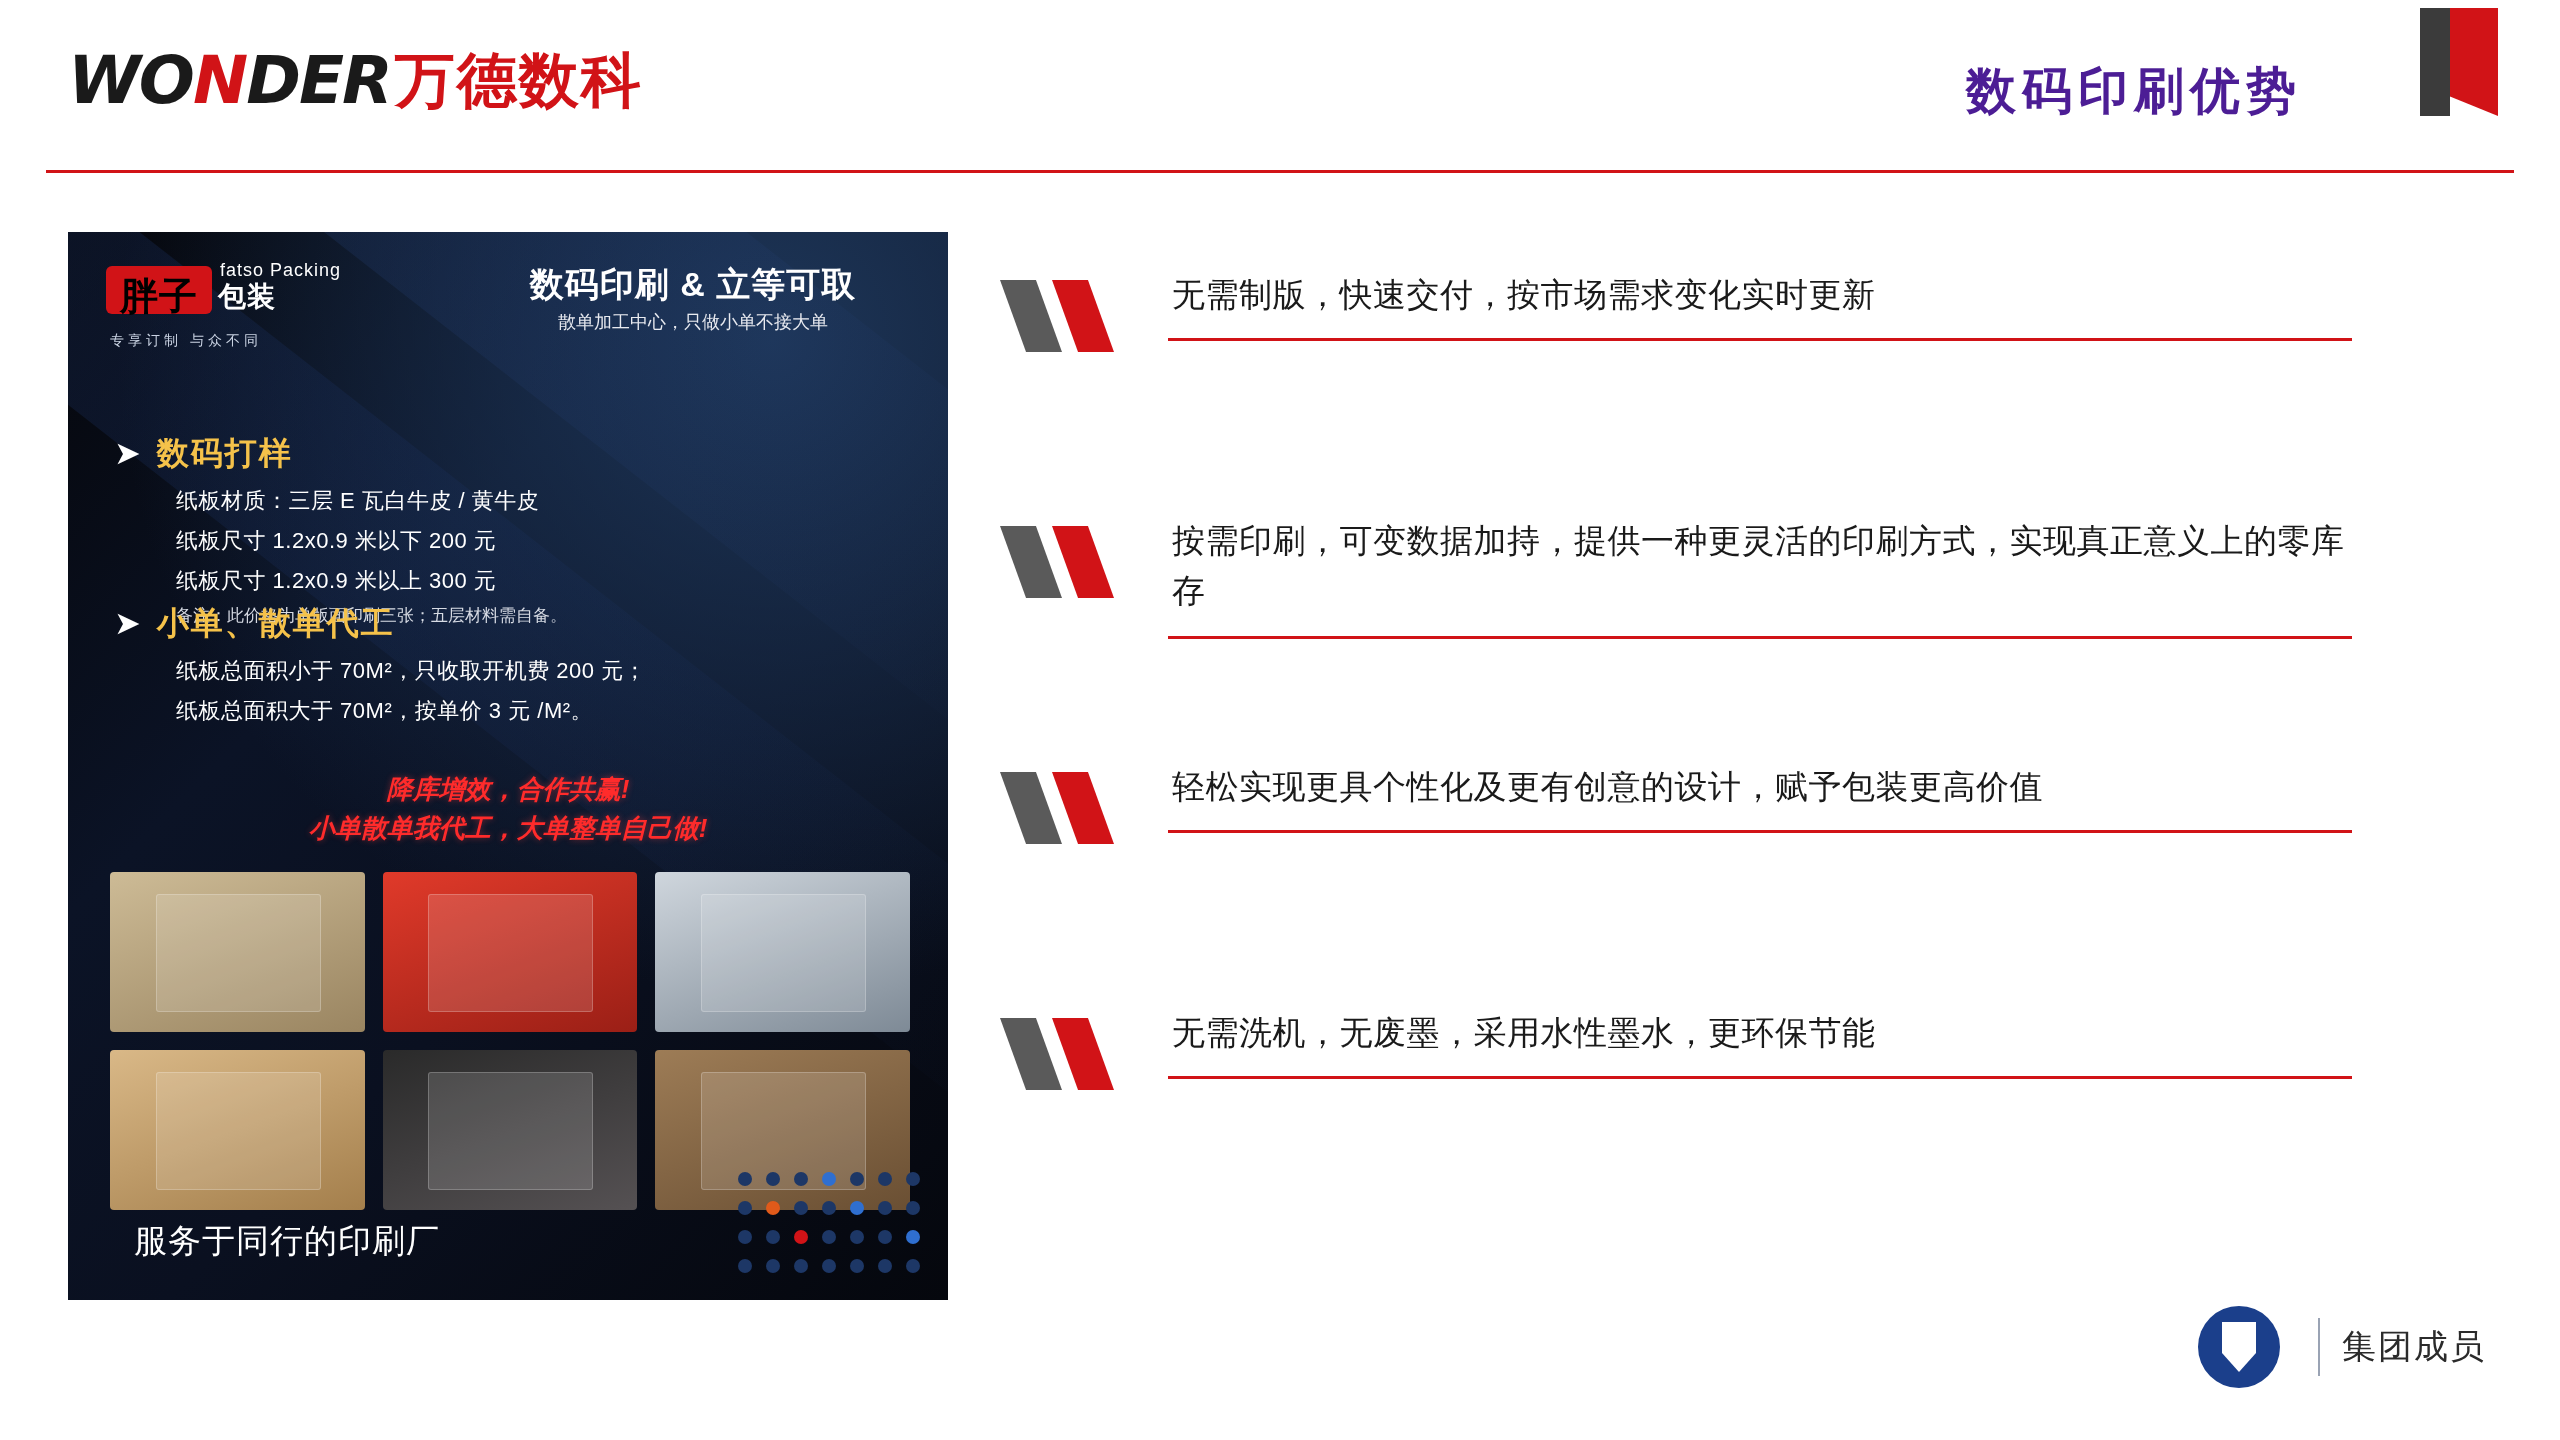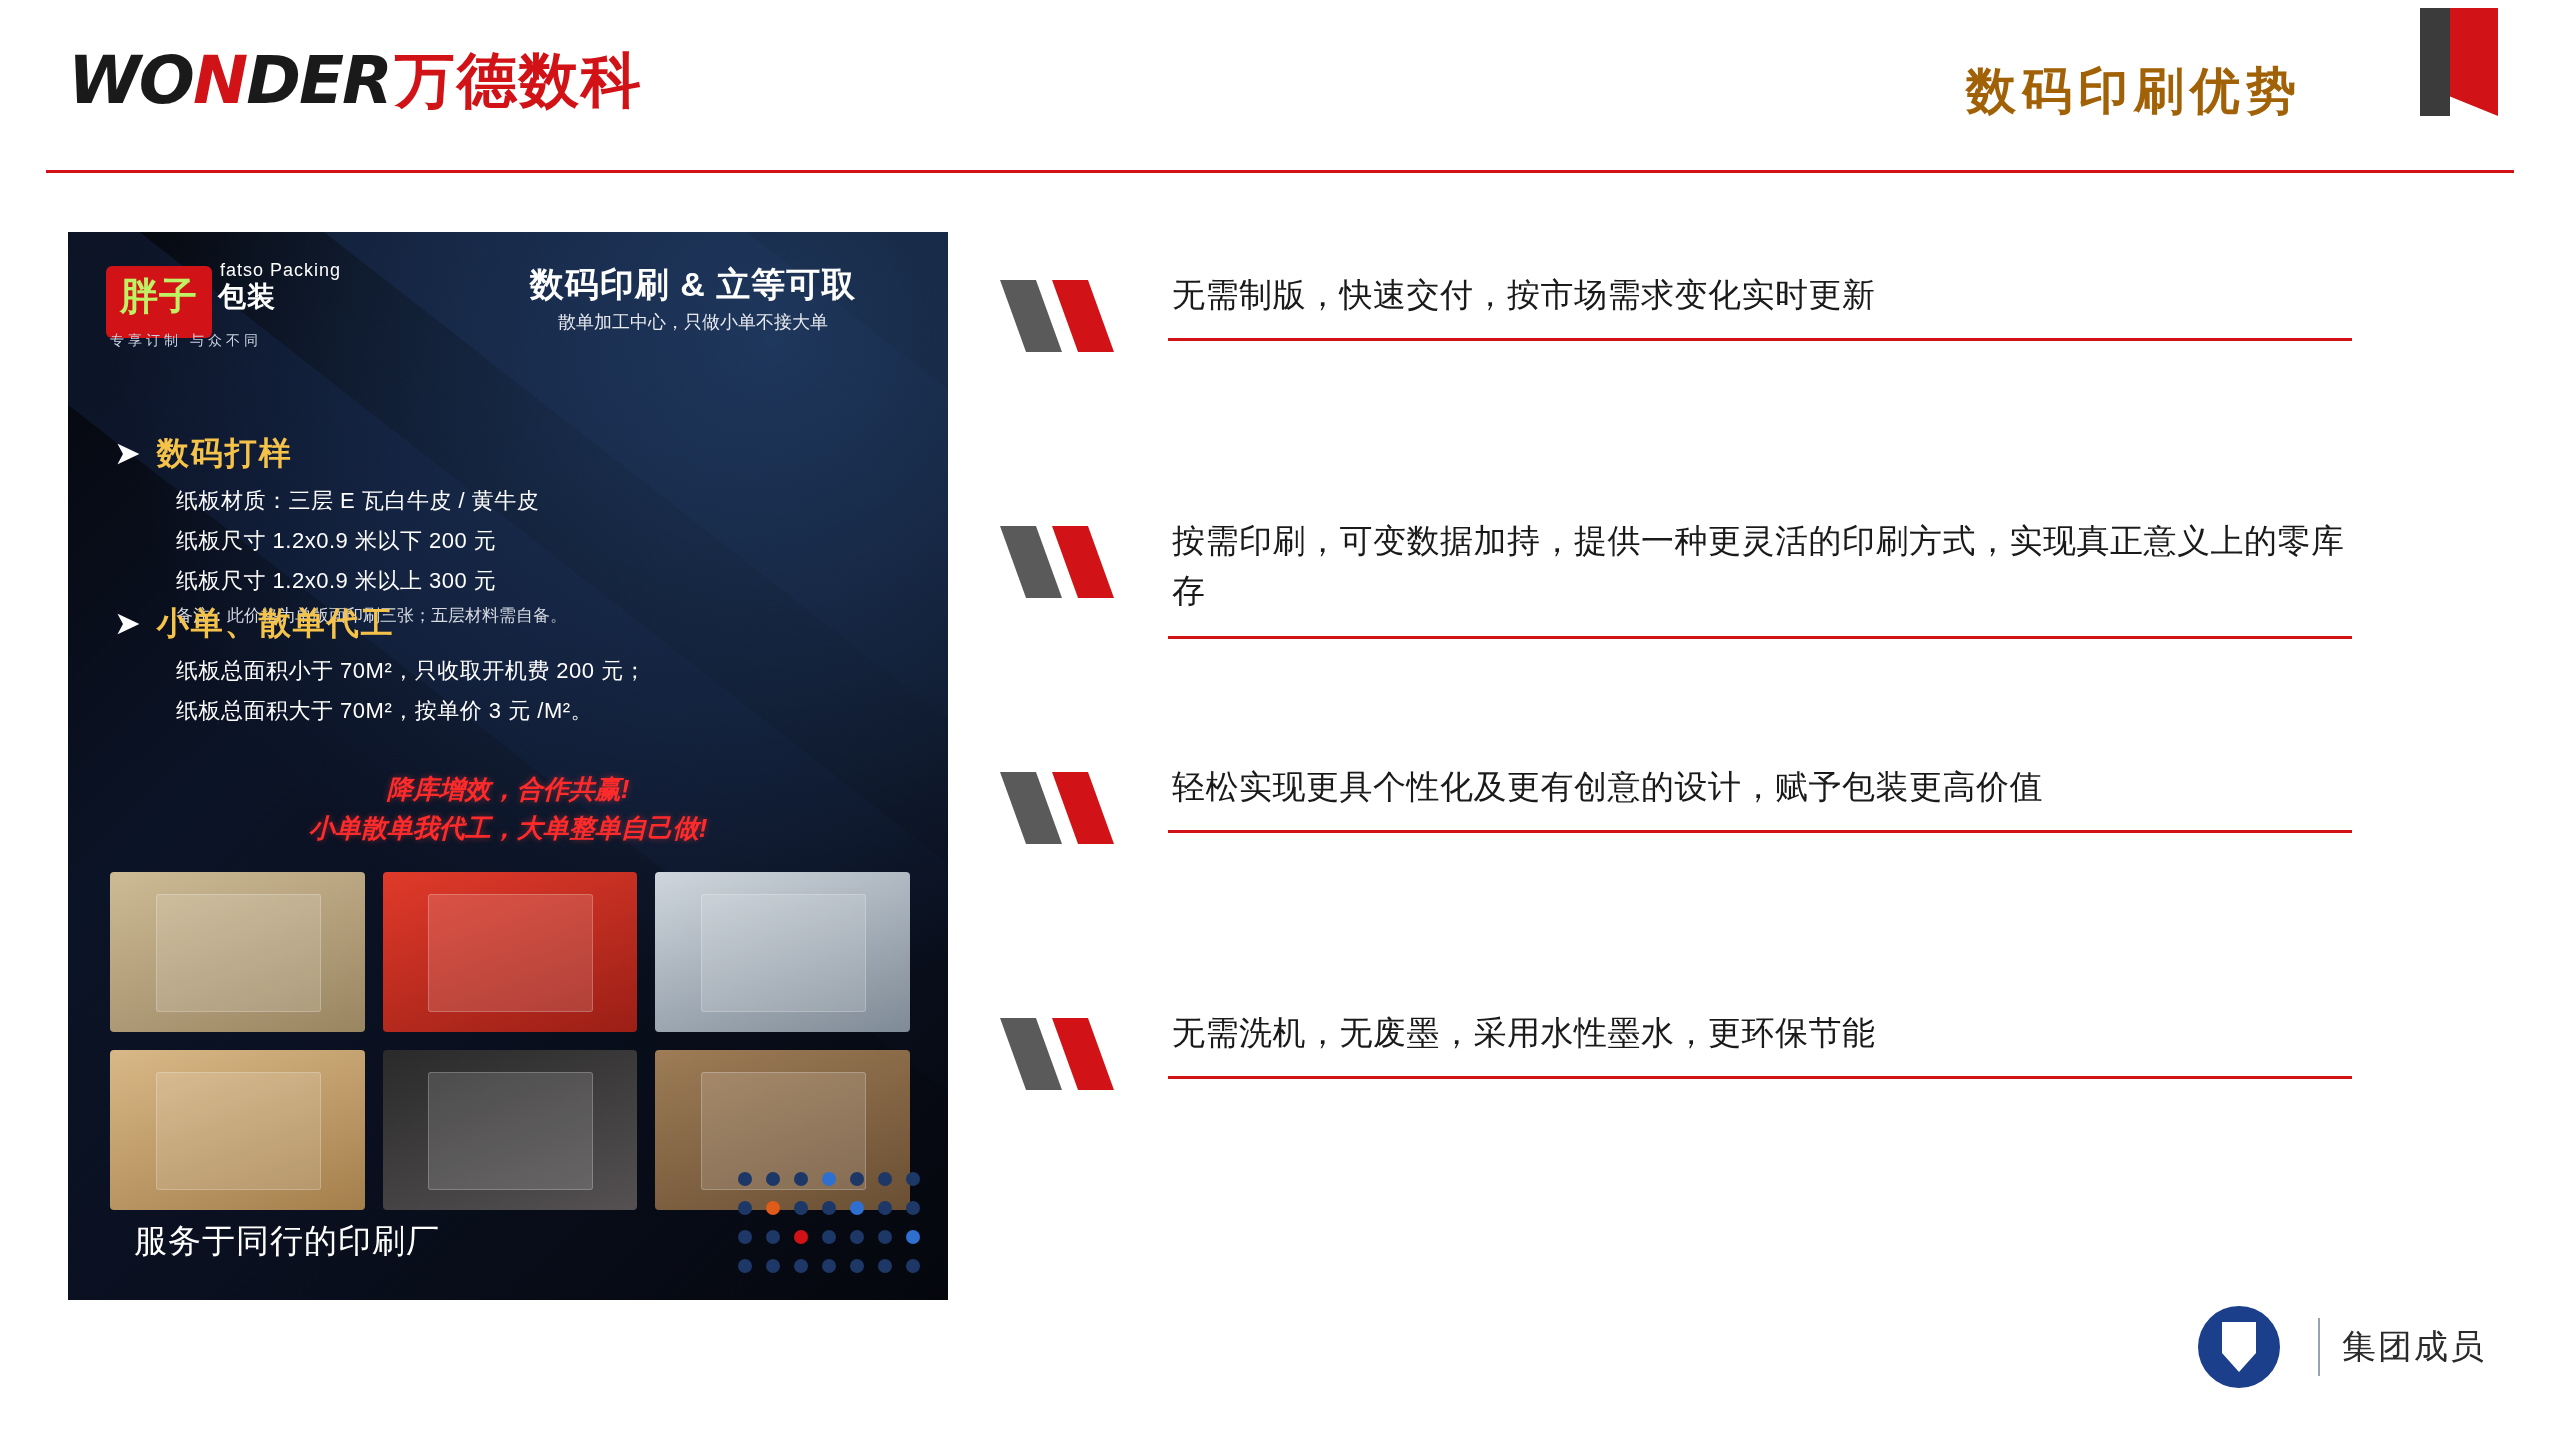--- a/index.html
+++ b/index.html
@@ -46,21 +46,21 @@
     color: #d11317;
     letter-spacing: 2px;
     line-height: 1;
   }
   .header-title {
     position: absolute;
     right: 258px;
     top: 58px;
     font-size: 50px;
     font-weight: 700;
-    color: #a16207;
+    color: #4c1d95;
     letter-spacing: 6px;
   }
   .header-rule {
     position: absolute;
     left: 46px;
     top: 170px;
     width: 2468px;
     height: 3px;
     background: #d11317;
   }
@@ -121,24 +121,24 @@
   .fatso-logo {
     position: absolute;
     left: 38px;
     top: 26px;
     width: 270px;
     height: 92px;
   }
   .fatso-badge {
     position: absolute;
     left: 0; top: 8px;
-    width: 106px; height: 72px;
+    width: 106px; height: 48px;
     background: #d11317;
     border-radius: 6px;
-    color: #bef264;
+    color: #000000;
     font-size: 38px;
     font-weight: 700;
     line-height: 60px;
     text-align: center;
     letter-spacing: 1px;
   }
   .fatso-en {
     position: absolute;
     left: 114px; top: 2px;
     font-size: 18px;

